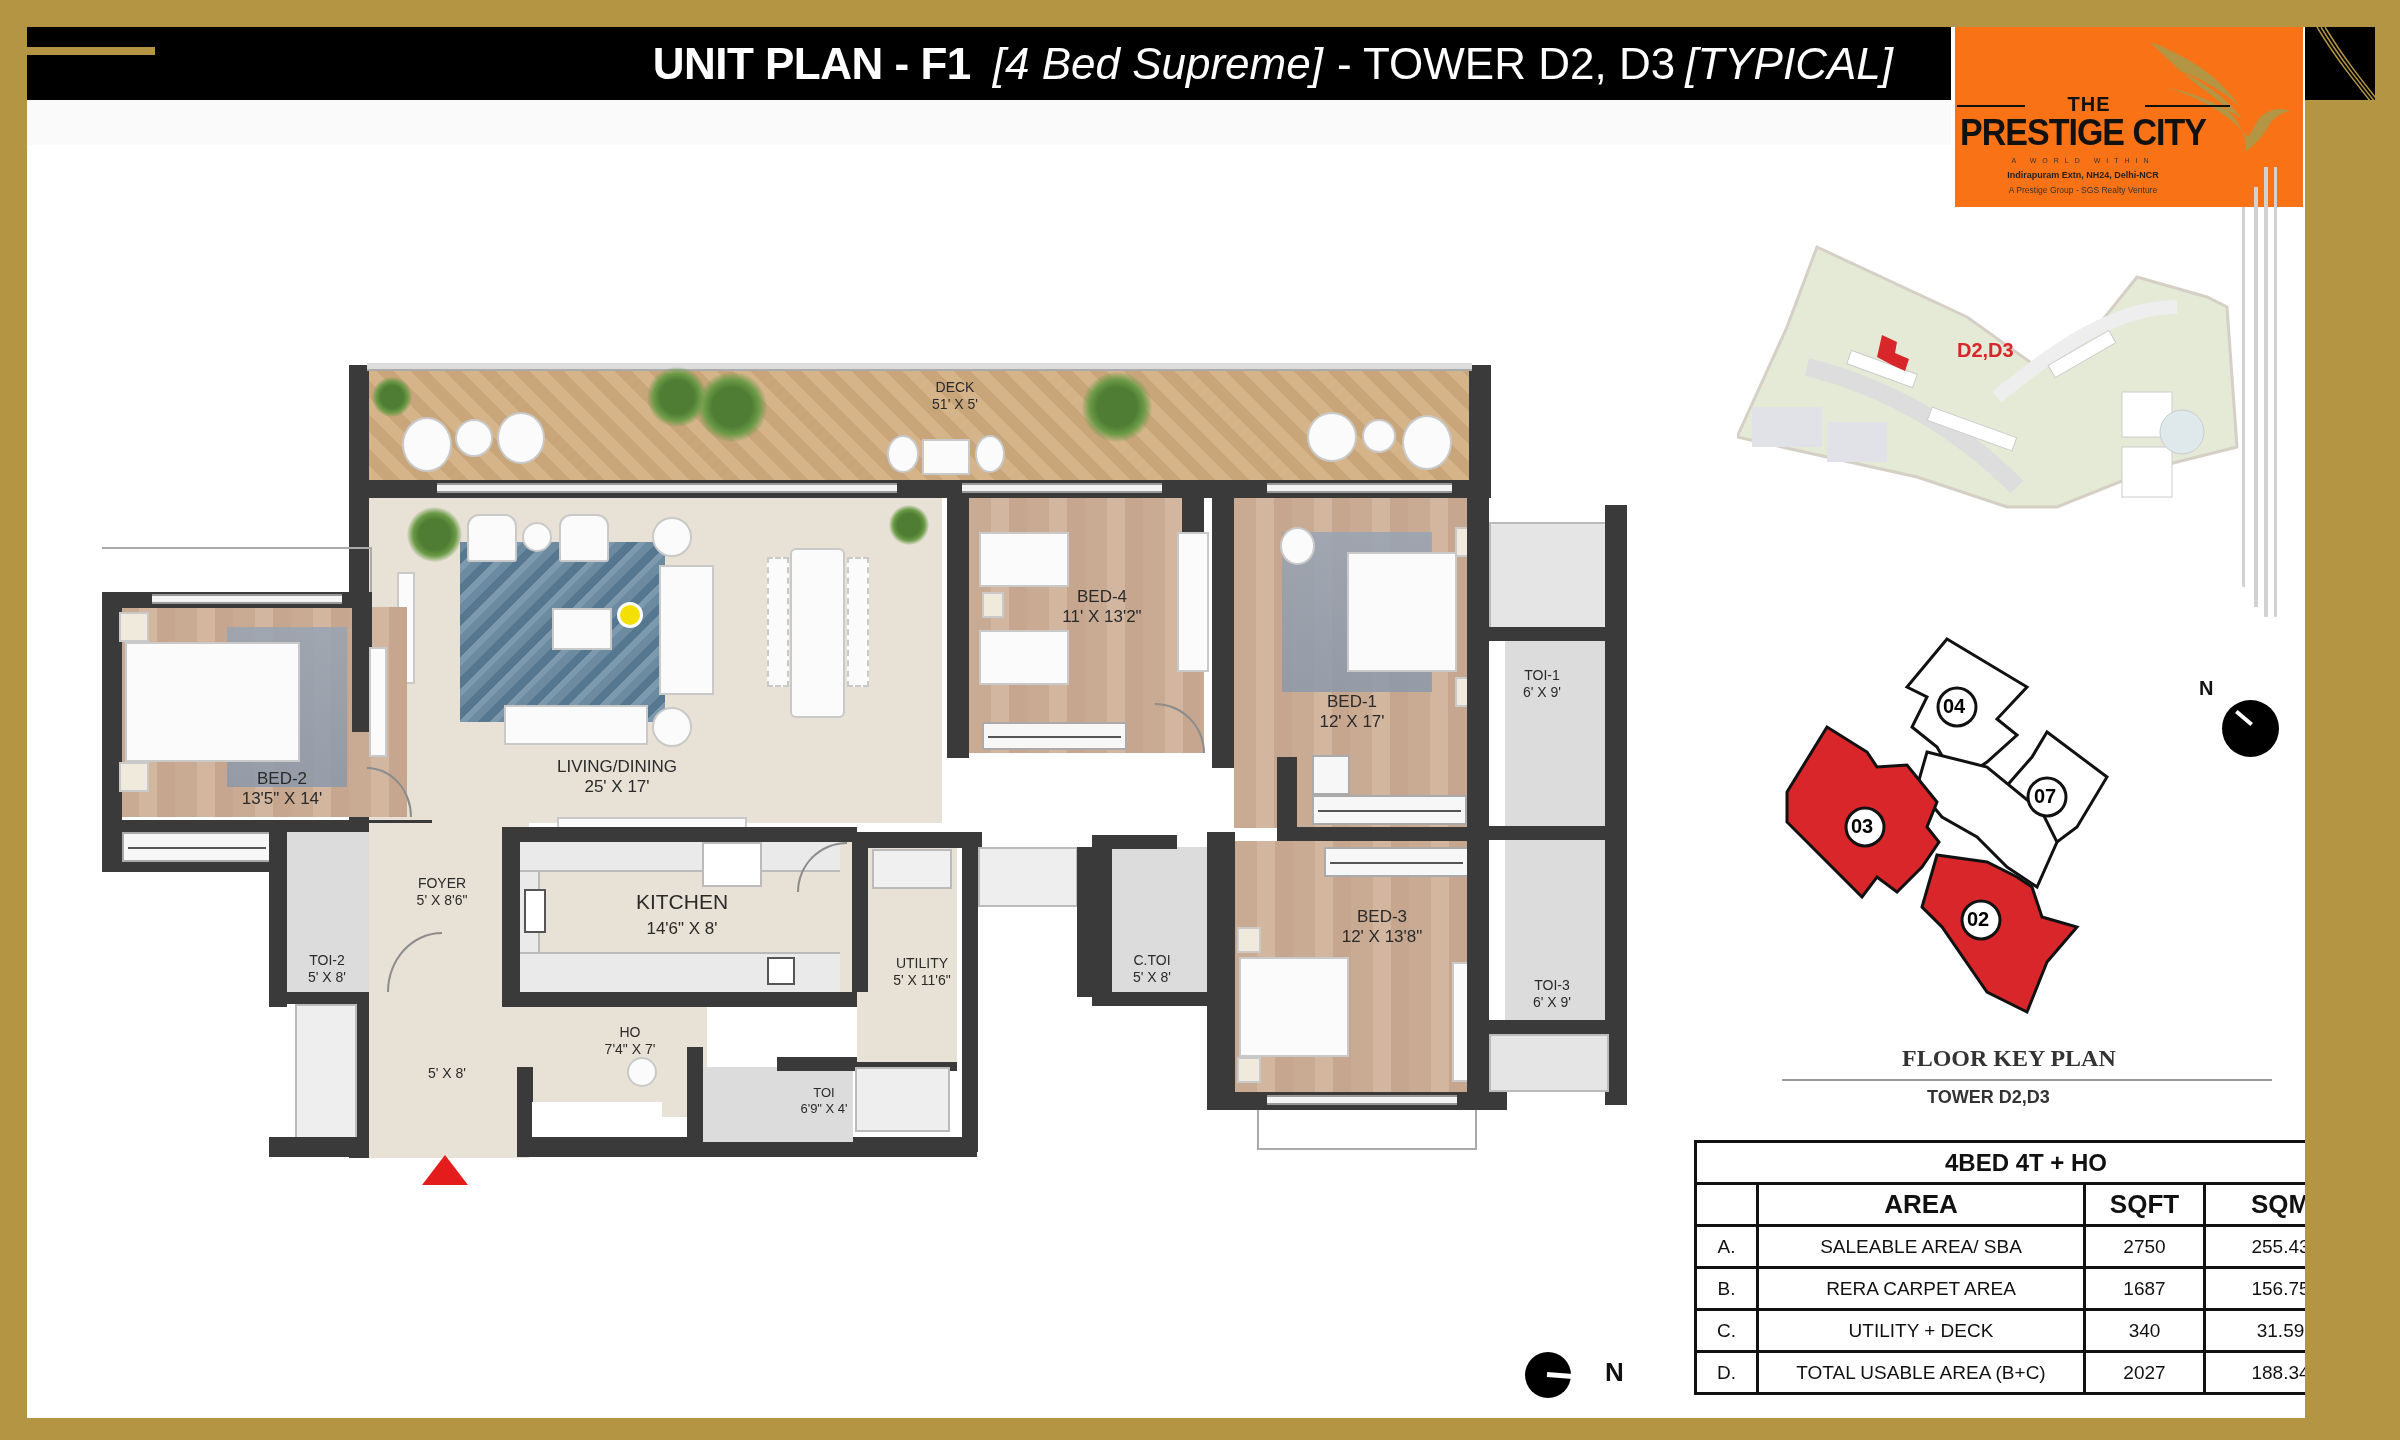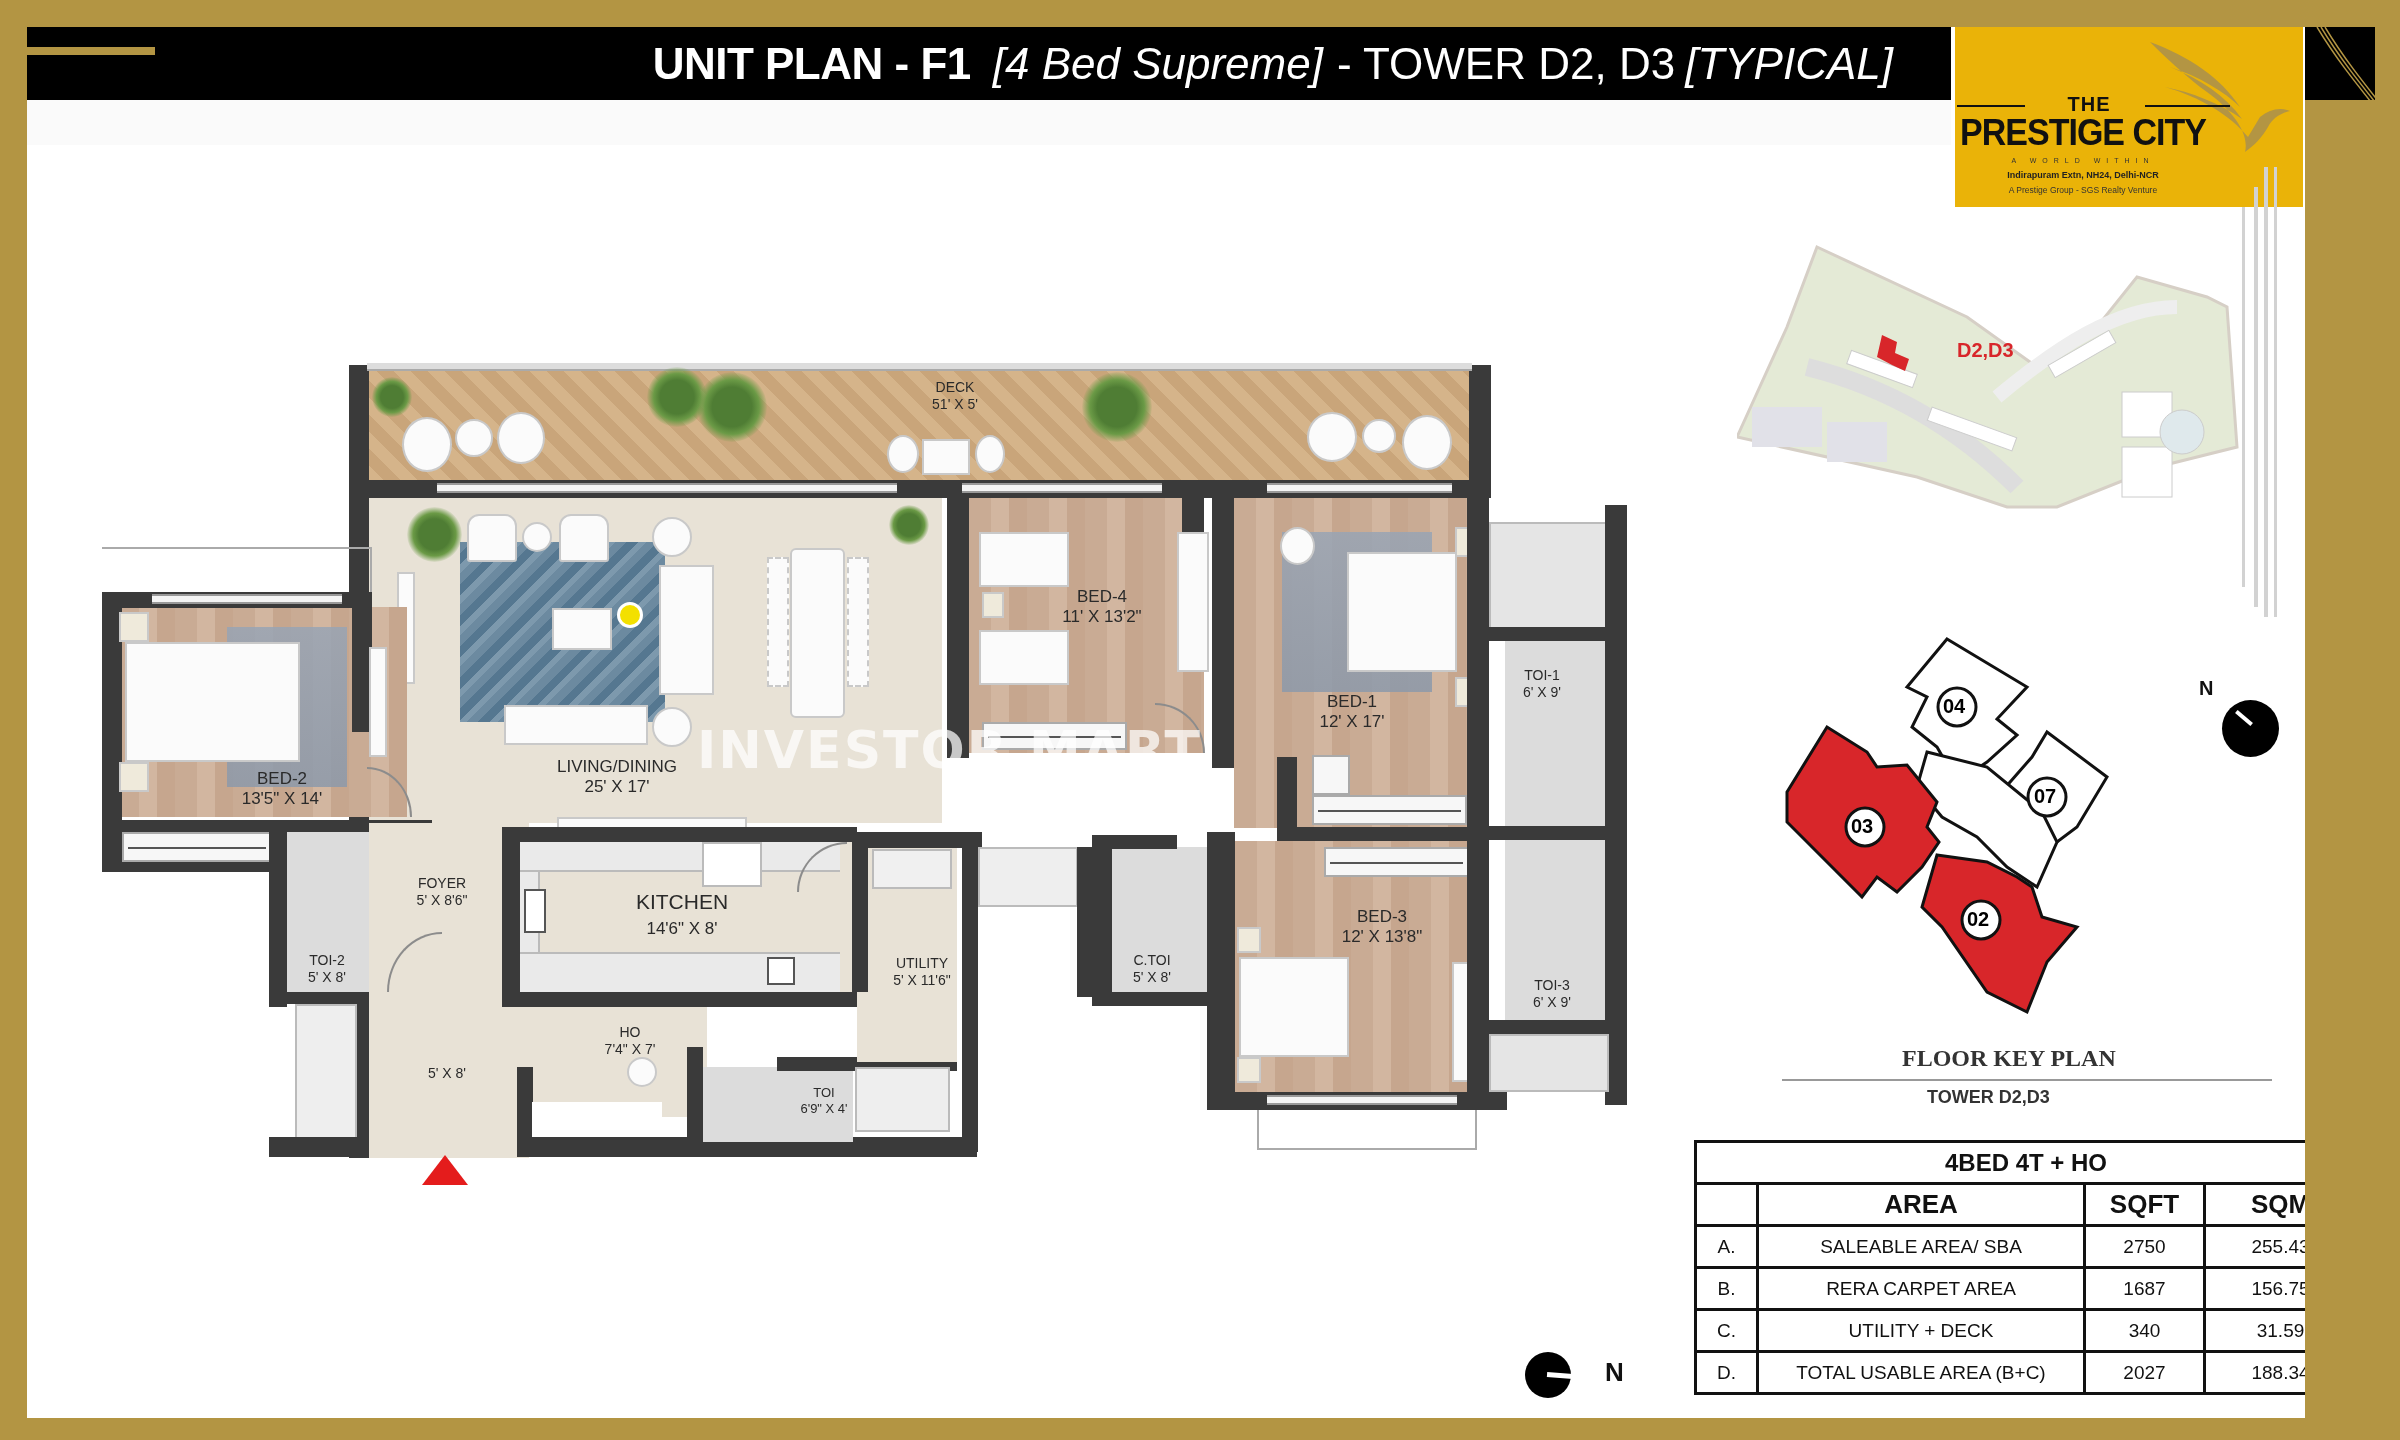--- a/index.html
+++ b/index.html
@@ -12,21 +12,21 @@
   .header-bar { left: 0; top: 0; width: 1924px; height: 73px; background: #000; }
   .header-accent { left: 0; top: 20px; width: 128px; height: 8px; background: #b39543; }
   .header-title { left: 0; top: 0; width: 1924px; height: 73px; display: flex; align-items: center; justify-content: flex-end; padding-right: 58px; color: #fff; font-size: 44px; white-space: nowrap; }
   .header-title .b { font-weight: bold; letter-spacing: -0.5px; }
   .header-title .i { font-style: italic; font-weight: normal; margin: 0 14px 0 22px; }
   .header-title .t { font-weight: normal; }
   .header-title .ti { font-style: italic; margin-left: 10px; }
   .under-band { left: 0; top: 73px; width: 1924px; height: 45px; background: #fafafa; }
 
   
-  .logo { left: 1928px; top: 0; width: 348px; height: 180px; background: #eab308; }
+  .logo { left: 1928px; top: 0; width: 348px; height: 180px; background: #f97316; }
   .logo-the { left: 0; top: 66px; width: 348px; text-align: center; font-size: 20px; font-weight: bold; color: #111; letter-spacing: 1px; }
   .logo-name { left: 30px; top: 86px; width: 260px; text-align: center; font-size: 34px; font-weight: bold; color: #111; letter-spacing: -1px; transform: scaleY(1.1); }
   .logo-tag { left: 30px; top: 130px; width: 260px; text-align: center; font-size: 7px; letter-spacing: 6px; color: #333; }
   .logo-loc { left: 30px; top: 143px; width: 260px; text-align: center; font-size: 9px; font-weight: bold; color: #222; }
   .logo-venture { left: 30px; top: 158px; width: 260px; text-align: center; font-size: 8.5px; color: #333; }
 
   
   .wall { background: #3a3a3a; position: absolute; }
   .room { position: absolute; }
   .wood { background: repeating-linear-gradient(90deg, #c9ab94 0 22px, #d2b6a0 22px 40px, #c6a68e 40px 58px); }
@@ -258,21 +258,20 @@
     <div class="wall" style="left:1462px; top:799px; width:120px; height:14px;"></div>
     <div class="room tile" style="left:1478px; top:813px; width:100px; height:180px;"></div>
     <div class="label" style="left:1525px; top:950px; font-size:14px;"><span>TOI-3</span><br><span>6' X 9'</span></div>
     <div class="wall" style="left:1462px; top:993px; width:120px; height:14px;"></div>
     <div class="abs" style="left:1462px; top:1007px; width:120px; height:58px; background:#e5e5e5; border:2px solid #bbb;"></div>
 
     <div class="door-arc" style="left:1128px; top:676px; width:50px; height:50px;"></div>
     <div class="door-arc" style="left:340px; top:740px; width:45px; height:50px;"></div>
     <div class="door-arc" style="left:770px; top:815px; width:50px; height:50px; transform:scaleX(-1);"></div>
 
-    <div class="watermark">INVESTOR MART</div>
 
     <div class="compass" style="left:1498px; top:1325px; width:46px; height:46px;">
       <div class="abs" style="left:22px; top:21px; width:26px; height:5px; background:#fff; transform:rotate(4deg);"></div>
     </div>
     <div class="compass-n" style="left:1578px; top:1330px;">N</div>
   </div>
 
   <div class="site" style="left:1710px; top:140px; width:560px; height:470px;">
     <svg width="560" height="470" viewBox="0 0 560 470">
       <polygon points="80,80 230,150 300,200 360,160 400,110 470,130 490,140 500,280 420,300 320,340 270,340 180,310 0,270 50,160" fill="#e4ead6" stroke="#d6cfc6" stroke-width="3"></polygon>

